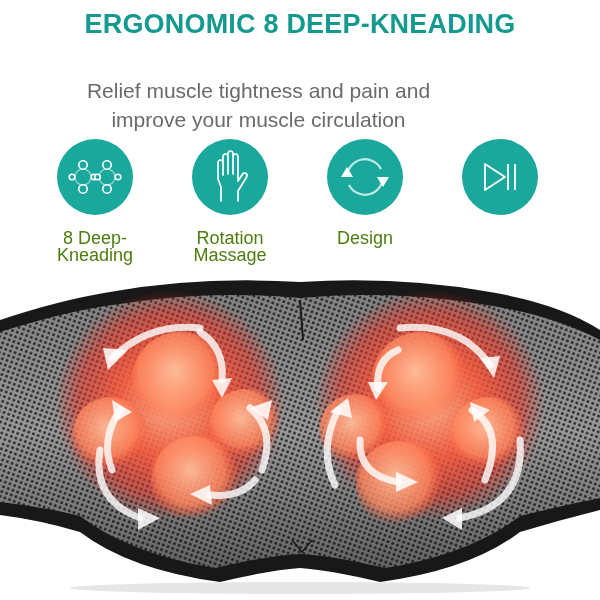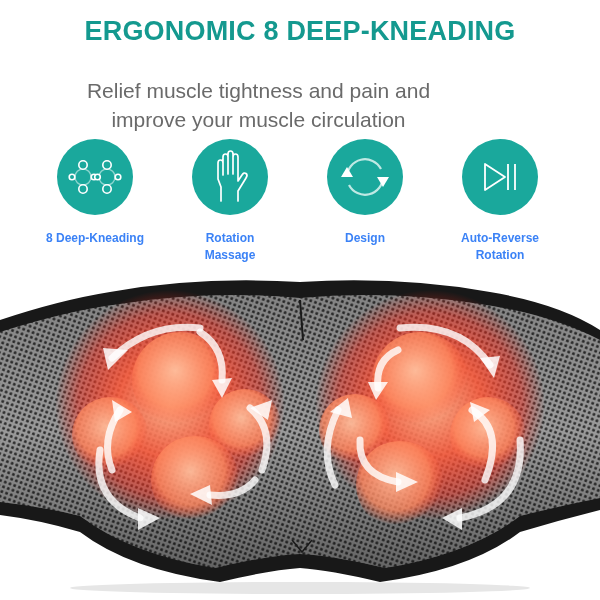--- a/index.html
+++ b/index.html
@@ -8,43 +8,42 @@
       background: #ffffff;
       font-family: "DejaVu Sans", "Liberation Sans", sans-serif;
       position: relative;
     }
     .title {
       position: absolute; left: 0; top: 8px; width: 600px;
       text-align: center; color: #14998f;
       font-family: "Liberation Sans", "DejaVu Sans", sans-serif;
       font-weight: bold; font-size: 27px; line-height: 33px;
       letter-spacing: 0.2px;
-      margin-top: 7px;
     }
     .subtitle {
       position: absolute; left: 0; top: 76px; width: 517px;
       text-align: center; color: #6a6a6a;
       font-family: "Liberation Sans", "DejaVu Sans", sans-serif;
       font-size: 21px; line-height: 29px;
     }
     .features {
       position: absolute; top: 139px; left: 0; width: 600px; height: 130px;
     }
     .feature {
       position: absolute; top: 0; width: 140px; text-align: center;
     }
     .feature .circle {
       width: 76px; height: 76px; border-radius: 50%;
       background: #1aa89c; margin: 0 auto;
       display: flex; align-items: center; justify-content: center;
     }
     .feature .label {
-      margin-top: 15px; color: #3b82f6;
+      margin-top: 15px; color: #4d7c0f;
       font-family: "Liberation Sans", "DejaVu Sans", sans-serif;
-      font-weight: bold; font-size: 12px; line-height: 17px;
+      font-weight: normal; font-size: 18px; line-height: 17px;
     }
     .product {
       position: absolute; left: 0; top: 270px; width: 600px; height: 330px;
     }
   </style>
 </head>
 <body>
 
 <div class="title">
   <div>ERGONOMIC 8 DEEP-KNEADING</div>
@@ -109,24 +108,20 @@
     </div>
   </div>
 
   <div class="feature" style="left:430px;">
     <div class="circle">
       <svg width="50" height="50" viewBox="0 0 50 50">
         <path d="M10 12 L30 25 L10 38 Z" fill="none" stroke="#ffffff" stroke-width="1.8" stroke-linejoin="round"></path>
         <line x1="33" y1="12" x2="33" y2="38" stroke="#ffffff" stroke-width="1.8"></line>
         <line x1="40" y1="12" x2="40" y2="38" stroke="#ffffff" stroke-width="1.8"></line>
       </svg>
-    </div>
-    <div class="label">
-      <div>Auto-Reverse</div>
-      <div>Rotation</div>
     </div>
   </div>
 </div>
 
 <div class="product">
   <svg width="600" height="330" viewBox="0 0 600 330">
     <defs>
       <pattern id="mesh" width="5" height="5" patternUnits="userSpaceOnUse" patternTransform="rotate(20)">
         <rect width="5" height="5" fill="#9a9a9a"></rect>
         <circle cx="2.5" cy="2.5" r="1.5" fill="#2b2b2b"></circle>

